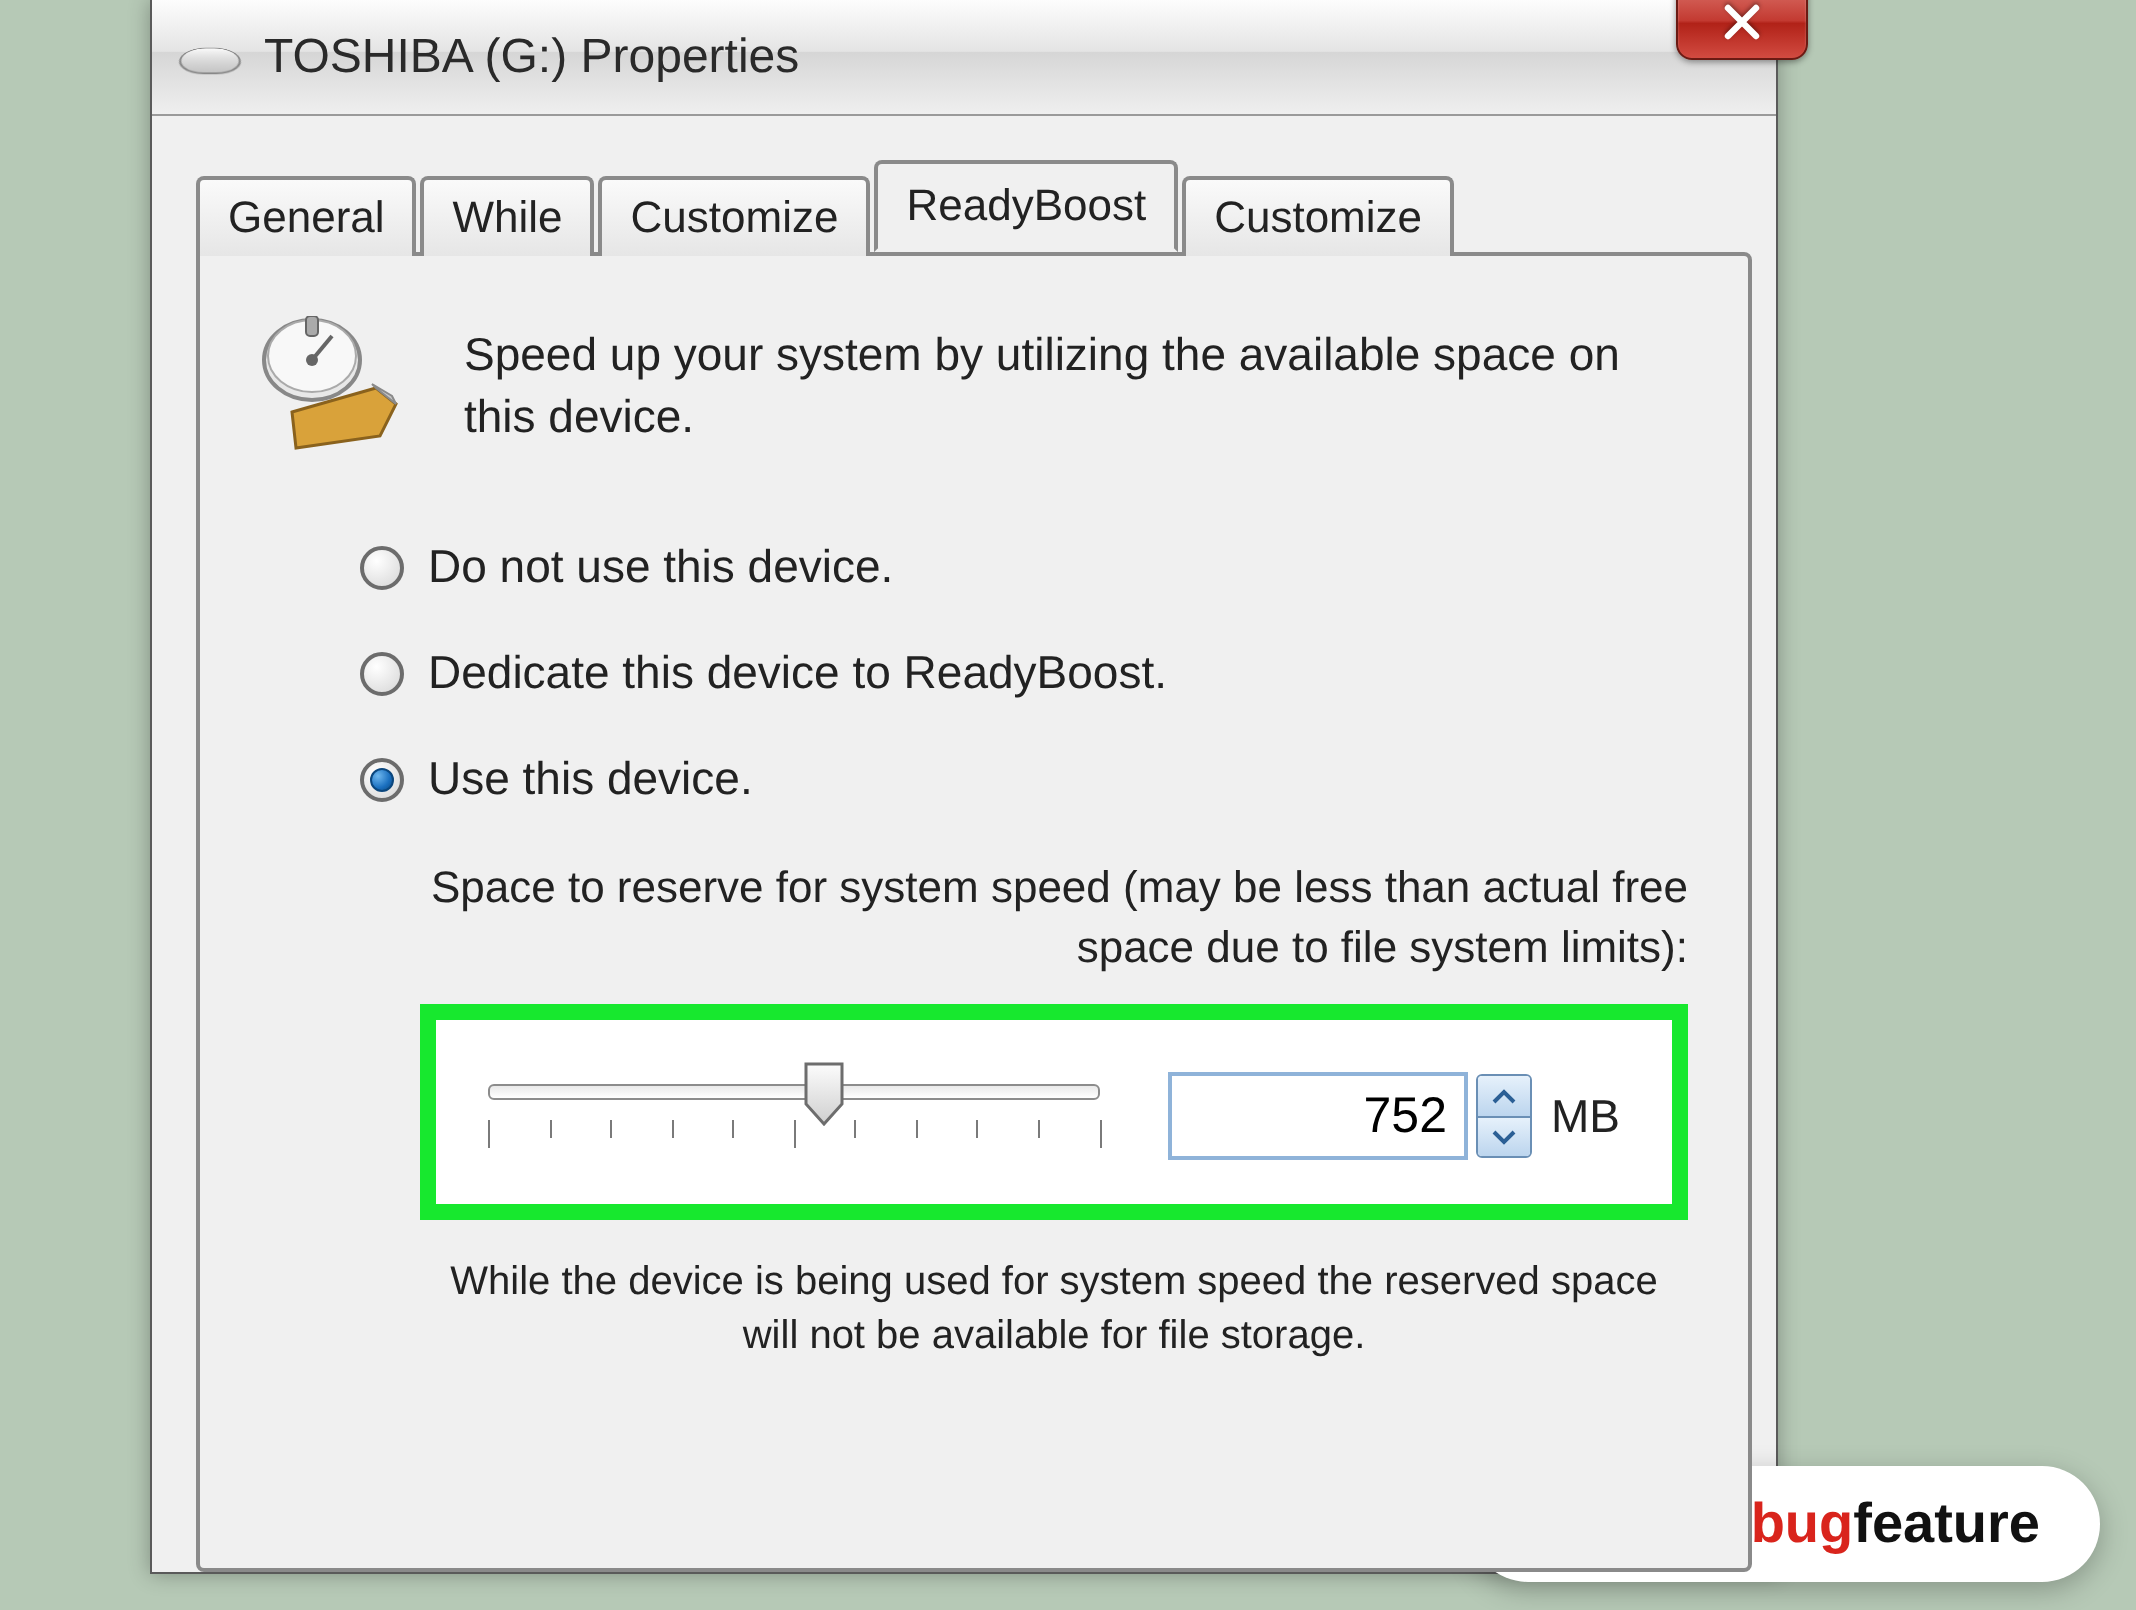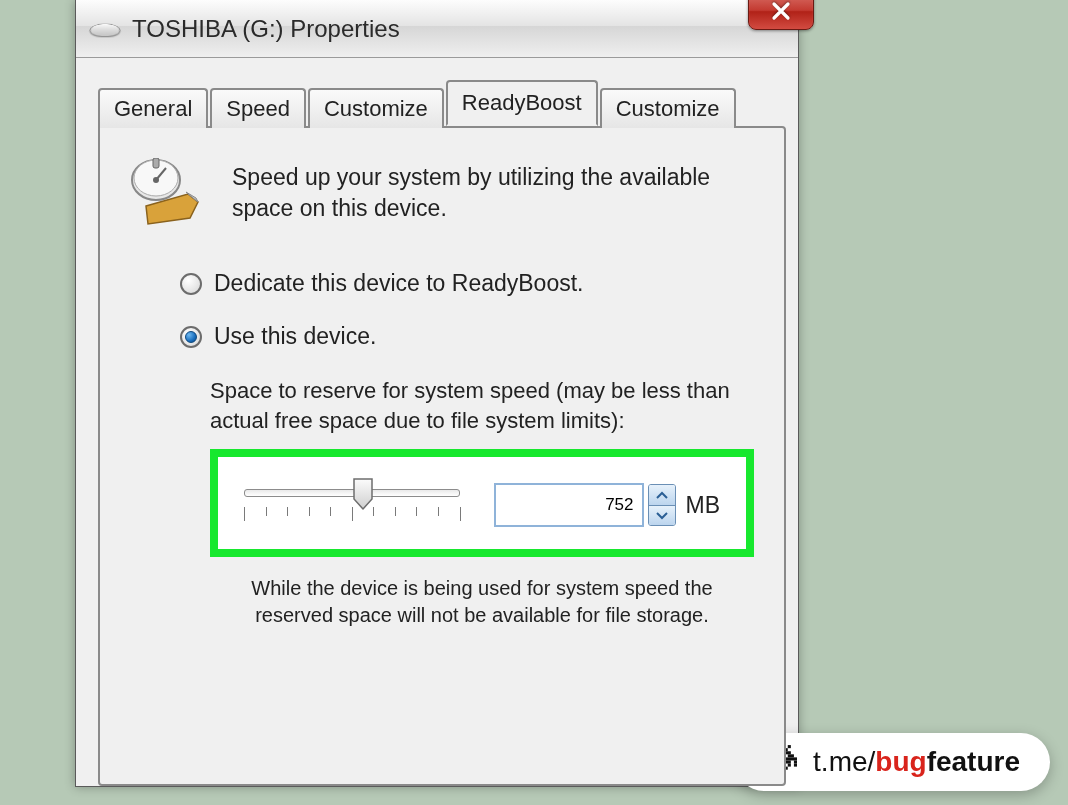--- a/index.html
+++ b/index.html
@@ -10,21 +10,21 @@
     color: #222;
     width: 1068px;
     height: 805px;
     overflow: hidden;
     position: relative;
   }
   .window {
     position: absolute;
     left: 75px;
     top: 0;
-    width: 724px;
+    width: 814px;
     background: #0ea5e9;
     border: 1px solid #5a5a5a;
     border-top: none;
     box-shadow: 0 0 10px rgba(0,0,0,.3);
   }
   .titlebar {
     height: 58px;
     background: linear-gradient(#fdfdfd,#e4e4e4 45%,#d6d6d6 46%,#efefef);
     border-bottom: 1px solid #9a9a9a;
     display: flex;
@@ -142,20 +142,21 @@
     background: radial-gradient(circle at 30% 30%, #6fb8ef, #1a6fbf 60%, #0b477e);
     border:1px solid #0b477e;
   }
   .reserve-block {
     margin-left: 80px;
   }
   .reserve-label {
     font-size: 22px;
     line-height:1.35;
     margin-bottom: 14px;
+    text-align: right;
   }
   .highlight {
     border: 8px solid #17e82e;
     background: #fff;
     padding: 22px 26px 18px 26px;
     display:flex;
     align-items:center;
     gap: 34px;
     margin-bottom: 18px;
   }
@@ -183,21 +184,21 @@
   }
   .thumb svg { display:block; }
   .spin {
     display:flex; align-items:center; gap:10px;
   }
   .spin-input {
     width: 150px;
     height: 44px;
     border:2px solid #8fb3d9;
     background:#fff;
-    font-size:17px;
+    font-size:25px;
     text-align:right;
     padding: 0 8px;
     font-family:inherit;
   }
   .spin-btns {
     display:flex; flex-direction:column;
     border:1px solid #6a8fb5;
     border-radius:3px;
     overflow:hidden;
     margin-left:-6px;
@@ -241,21 +242,21 @@
     <div class="close-btn">
       <svg width="22" height="22" viewBox="0 0 22 22">
         <path d="M4 4 L18 18 M18 4 L4 18" stroke="#fff" stroke-width="3.2" stroke-linecap="round"></path>
       </svg>
     </div>
   </div>
 
   <div class="client">
     <div class="tabstrip">
       <div class="tab">General</div>
-      <div class="tab">Speed</div>
+      <div class="tab">While</div>
       <div class="tab">Customize</div>
       <div class="tab active">ReadyBoost</div>
       <div class="tab">Customize</div>
     </div>
 
     <div class="tabpanel">
       <div class="intro">
         <div class="rb-icon">
           <svg width="84" height="70" viewBox="0 0 84 70">
             <ellipse cx="30" cy="22" rx="24" ry="20" fill="#e8e8e8" stroke="#888" stroke-width="2"></ellipse>
@@ -264,20 +265,24 @@
             <circle cx="30" cy="22" r="3" fill="#666"></circle>
             <line x1="30" y1="22" x2="40" y2="10" stroke="#666" stroke-width="2"></line>
             <path d="M20 48 L62 36 L72 44 L64 60 L22 66 Z" fill="#d9a23a" stroke="#8a621d" stroke-width="1.5"></path>
             <path d="M62 36 L72 44 L70 40 L60 34 Z" fill="#c7c7c7" stroke="#8a8a8a"></path>
           </svg>
         </div>
         <div class="intro-text">Speed up your system by utilizing the available space on this device.</div>
       </div>
 
       <div class="radios">
+        <div class="radio-row">
+          <span class="radio"></span>
+          <span>Do not use this device.</span>
+        </div>
         <div class="radio-row">
           <span class="radio"></span>
           <span>Dedicate this device to ReadyBoost.</span>
         </div>
         <div class="radio-row">
           <span class="radio checked"></span>
           <span>Use this device.</span>
         </div>
       </div>
 

